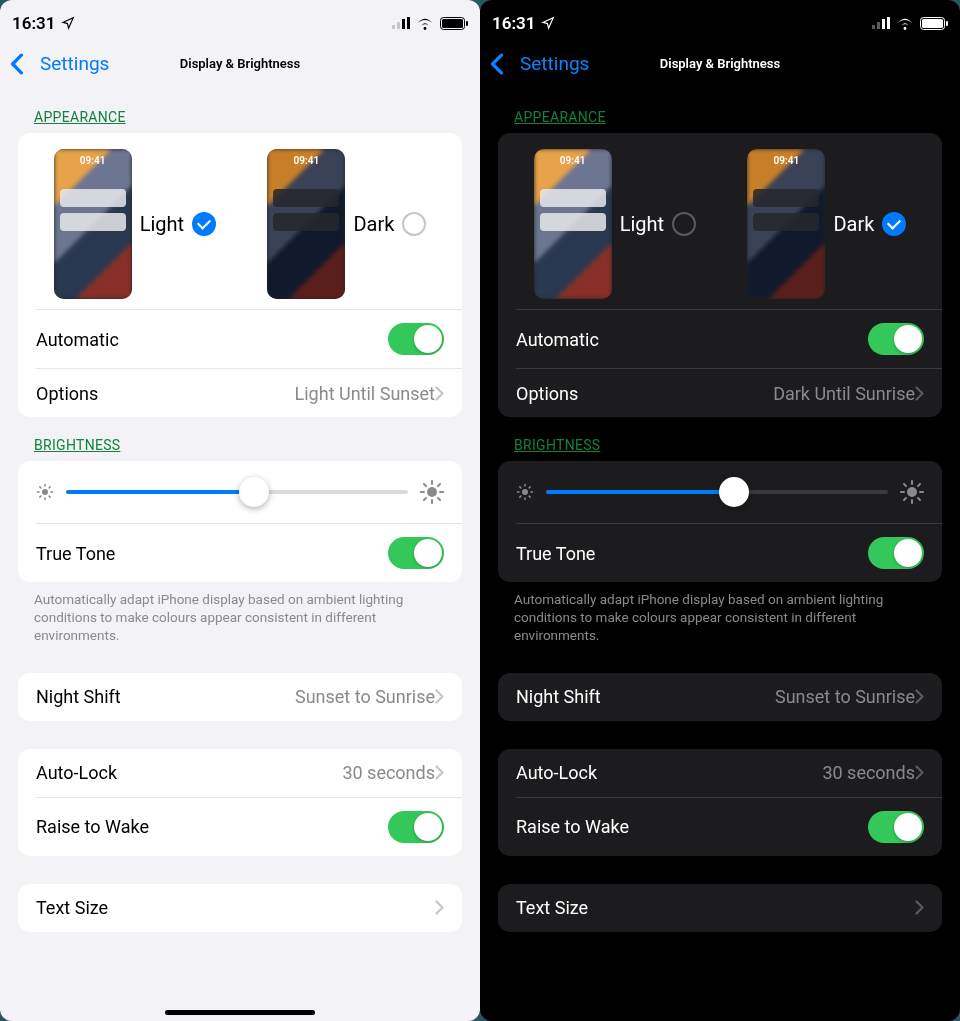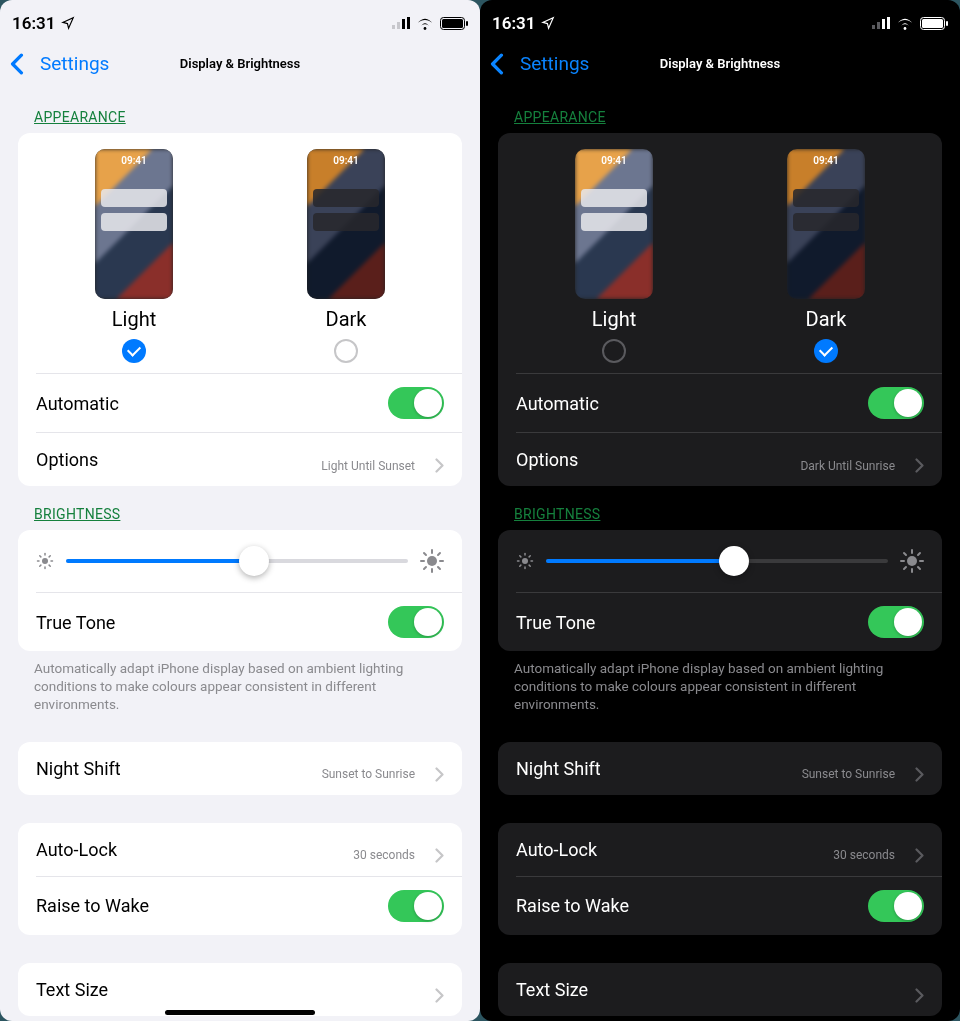--- a/index.html
+++ b/index.html
@@ -77,44 +77,43 @@
     justify-content: space-between;
     padding: 13px 18px;
     font-size: 18px;
     min-height: 48px;
   }
   .light .sep { border-top: 1px solid #e5e5ea; margin-left: 18px; }
   .dark  .sep { border-top: 1px solid #3a3a3c; margin-left: 18px; }
   .row-right {
     display: flex;
     align-items: center;
-    gap: 20px;
+    gap: 0;
     color: #8a8a8e;
-    font-size: 12px;
-    margin-top: 12px;
+    font-size: 18px;
   }
   .chevron { color: #c6c6c8; }
   .dark .chevron { color: #5a5a5e; }
 
   .footer-note {
     font-size: 13.5px;
     color: #8a8a8e;
     padding: 8px 34px 0 34px;
     line-height: 1.35;
   }
 
   
   .appearance-previews {
     display: flex;
     justify-content: space-around;
     padding: 16px 10px 10px 10px;
   }
   .preview-col {
     display: flex;
-    flex-direction: column;
+    flex-direction: row;
     align-items: center;
     gap: 8px;
   }
   .preview-thumb {
     width: 78px;
     height: 150px;
     border-radius: 10px;
     overflow: hidden;
     position: relative;
     background: #222;

